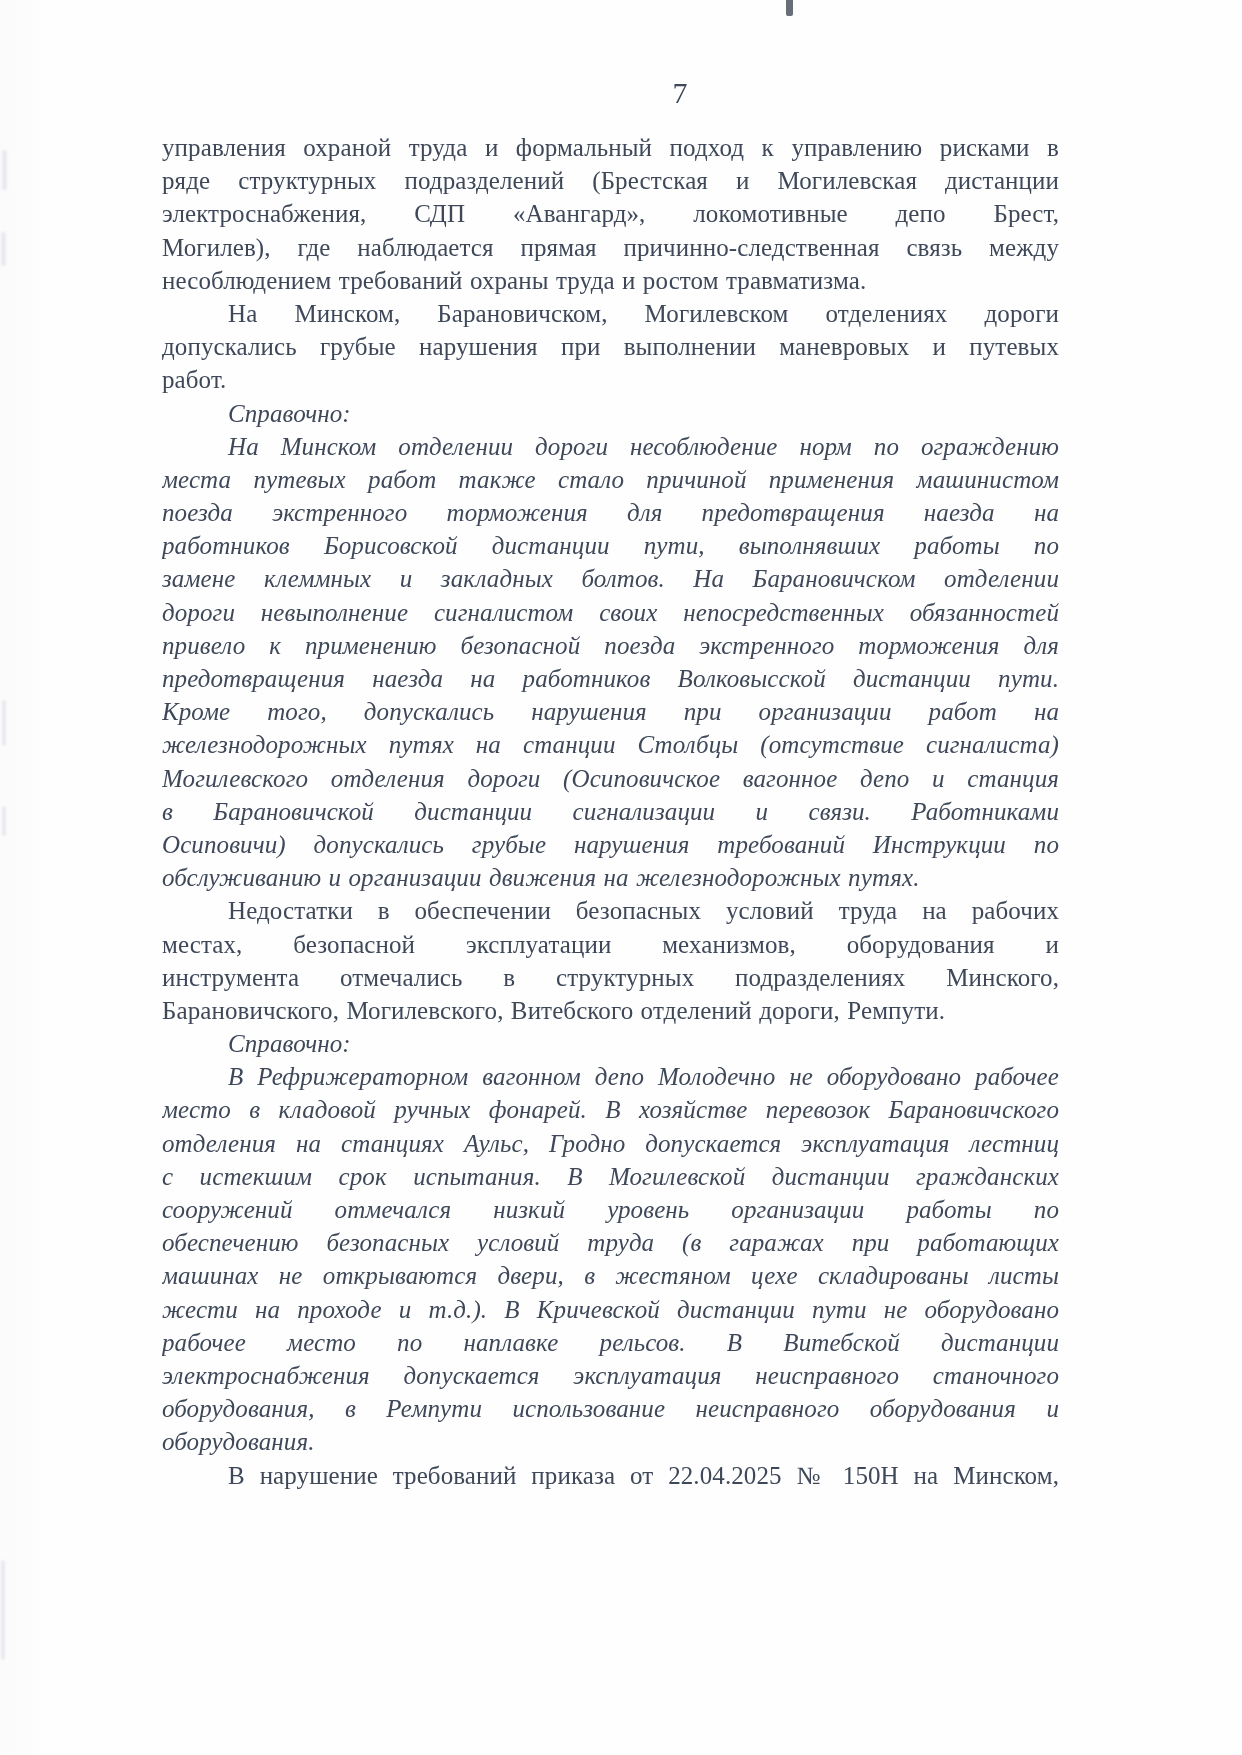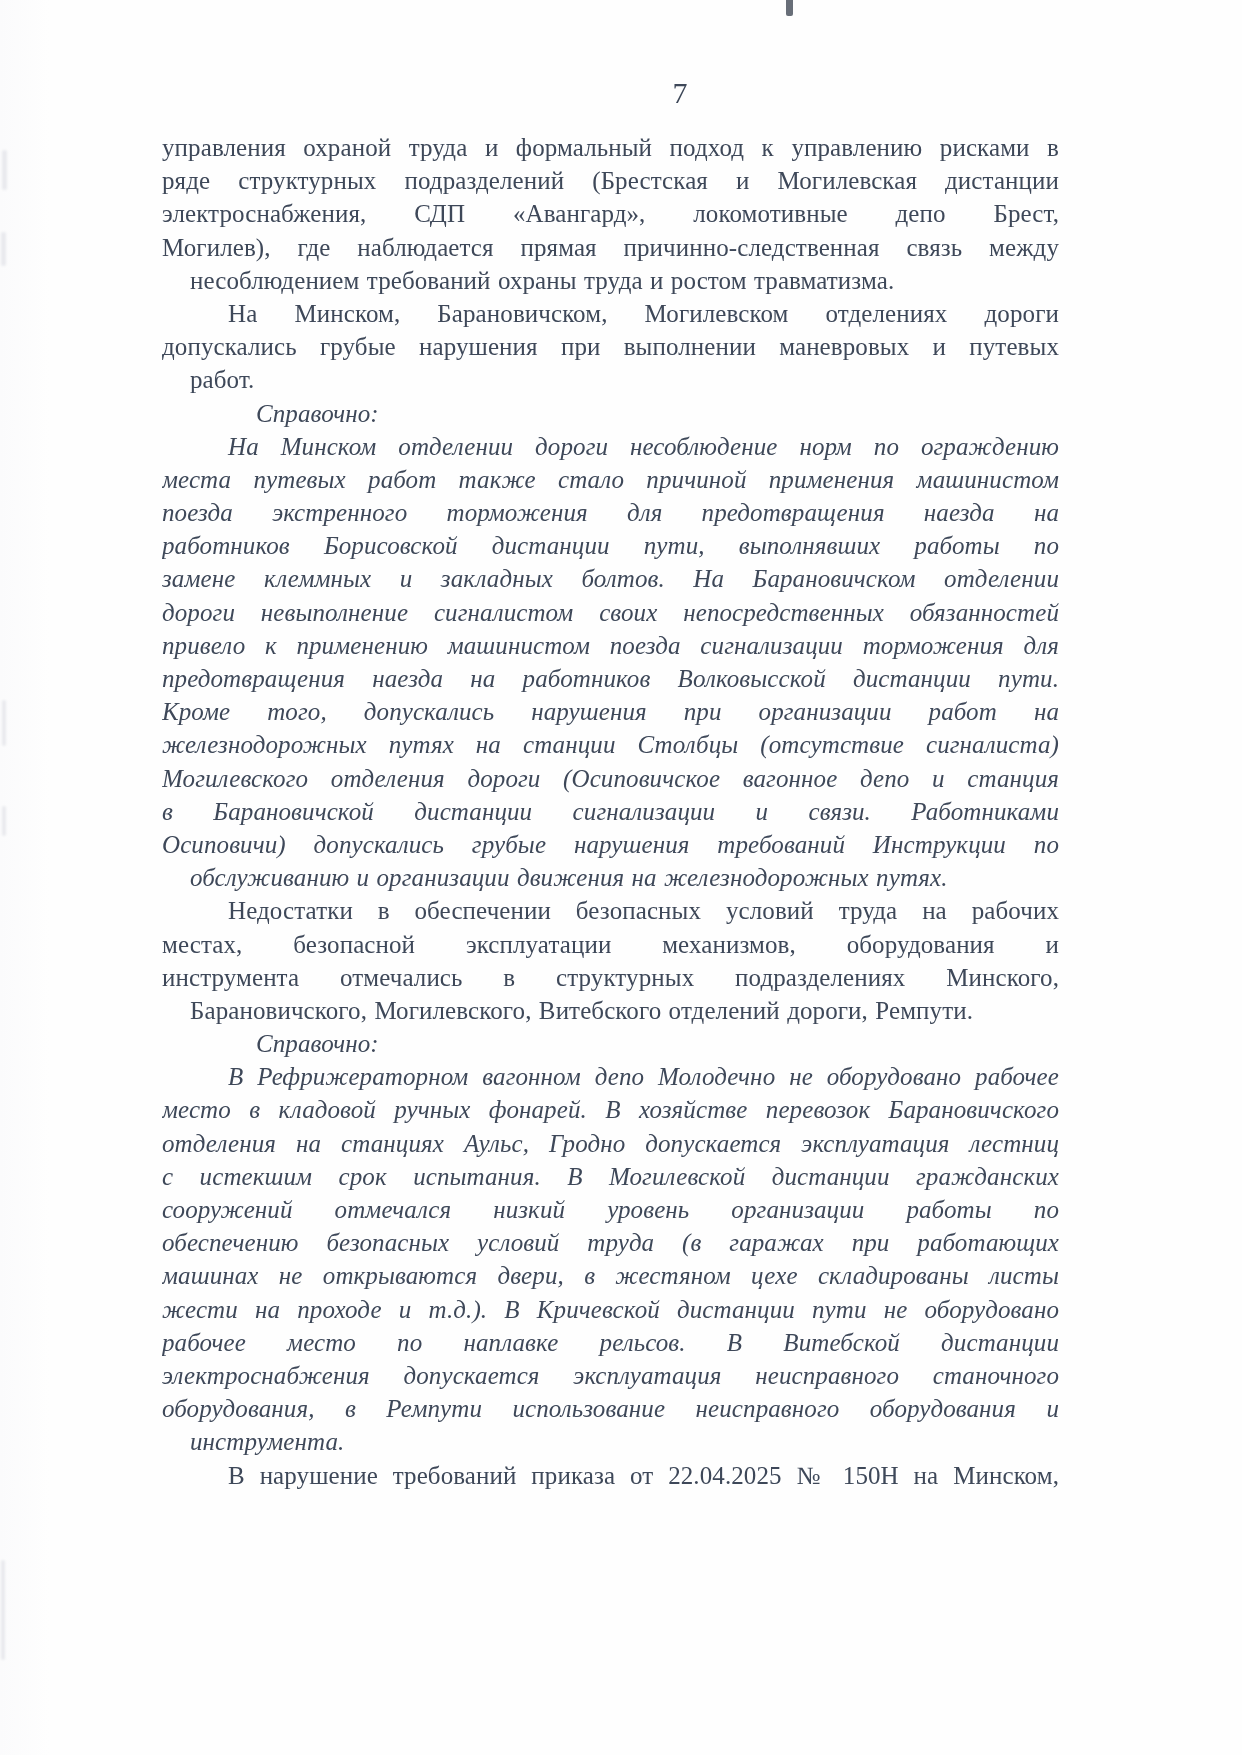--- a/index.html
+++ b/index.html
@@ -35,21 +35,21 @@
   .line {
     font-size: 25px;
     line-height: 33.2px;
     height: 33.2px;
     overflow: hidden;
     text-align: justify;
     text-align-last: justify;
     word-spacing: 1px;
     letter-spacing: 0.1px;
   }
-  .line.end { text-align-last: left; margin-left: 28px; }
+  .line.end { text-align-last: left; }
   .line.ind { text-indent: 66px; }
   .line.italic { font-style: italic; }
   
   .tick {
     position: absolute;
     left: 786px;
     top: 0;
     width: 7px;
     height: 16px;
     background: var(--artifact, #4e5560);
@@ -97,21 +97,21 @@
       <div class="para">
         <div class="line italic ind end">Справочно:</div>
       </div>
       <div class="para">
         <div class="line italic ind">На Минском отделении дороги несоблюдение норм по ограждению</div>
         <div class="line italic">места путевых работ также стало причиной применения машинистом</div>
         <div class="line italic">поезда экстренного торможения для предотвращения наезда на</div>
         <div class="line italic">работников Борисовской дистанции пути, выполнявших работы по</div>
         <div class="line italic">замене клеммных и закладных болтов. На Барановичском отделении</div>
         <div class="line italic">дороги невыполнение сигналистом своих непосредственных обязанностей</div>
-        <div class="line italic">привело к применению машинистом поезда сигнализации торможения для</div>
+        <div class="line italic">привело к применению безопасной поезда экстренного торможения для</div>
         <div class="line italic">предотвращения наезда на работников Волковысской дистанции пути.</div>
         <div class="line italic">Кроме того, допускались нарушения при организации работ на</div>
         <div class="line italic">железнодорожных путях на станции Столбцы (отсутствие сигналиста)</div>
         <div class="line italic">Могилевского отделения дороги (Осиповичское вагонное депо и станция</div>
         <div class="line italic">в Барановичской дистанции сигнализации и связи. Работниками</div>
         <div class="line italic">Осиповичи) допускались грубые нарушения требований Инструкции по</div>
         <div class="line italic end">обслуживанию и организации движения на железнодорожных путях.</div>
       </div>
       <div class="para">
         <div class="line ind">Недостатки в обеспечении безопасных условий труда на рабочих</div>
@@ -127,19 +127,19 @@
         <div class="line italic">место в кладовой ручных фонарей. В хозяйстве перевозок Барановичского</div>
         <div class="line italic">отделения на станциях Аульс, Гродно допускается эксплуатация лестниц</div>
         <div class="line italic">с истекшим срок испытания. В Могилевской дистанции гражданских</div>
         <div class="line italic">сооружений отмечался низкий уровень организации работы по</div>
         <div class="line italic">обеспечению безопасных условий труда (в гаражах при работающих</div>
         <div class="line italic">машинах не открываются двери, в жестяном цехе складированы листы</div>
         <div class="line italic">жести на проходе и т.д.).  В Кричевской дистанции пути не оборудовано</div>
         <div class="line italic">рабочее место по наплавке рельсов. В Витебской дистанции</div>
         <div class="line italic">электроснабжения допускается эксплуатация неисправного станочного</div>
         <div class="line italic">оборудования, в Ремпути использование неисправного оборудования и</div>
-        <div class="line italic end">инструмента.</div>
+        <div class="line italic end">оборудования.</div>
       </div>
       <div class="para">
         <div class="line ind">В нарушение требований приказа от 22.04.2025 № 150Н на Минском,</div>
       </div>
     </div>
 </div>
 
 </body></html>

